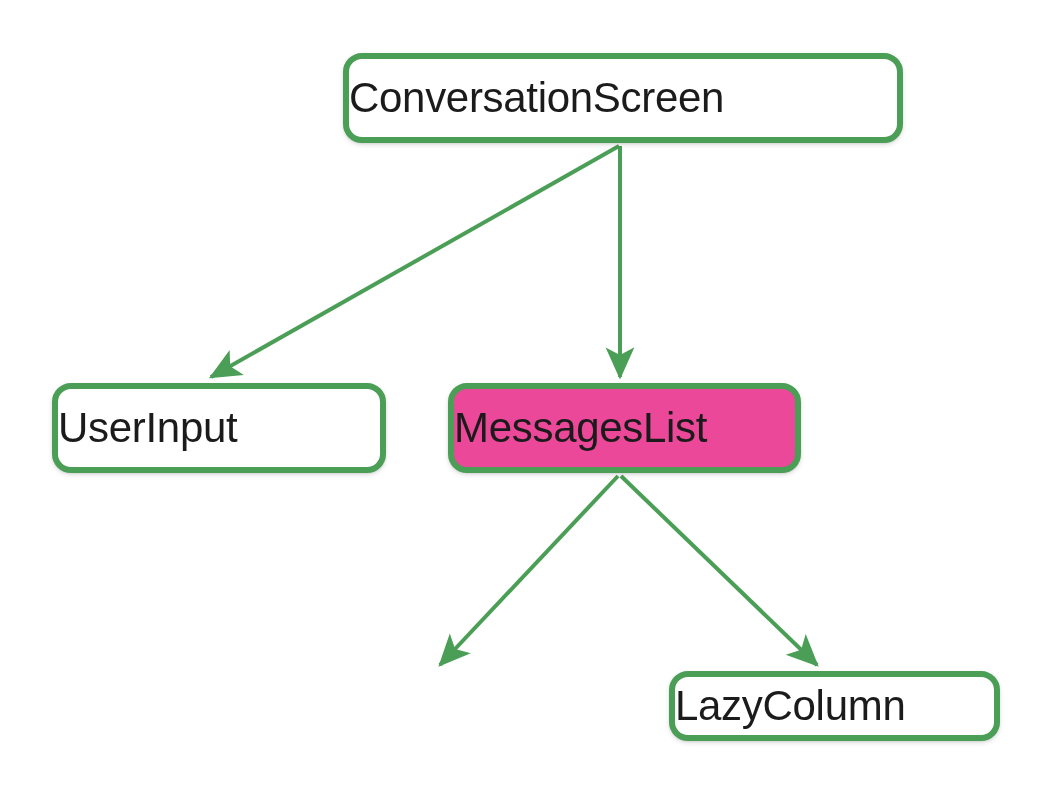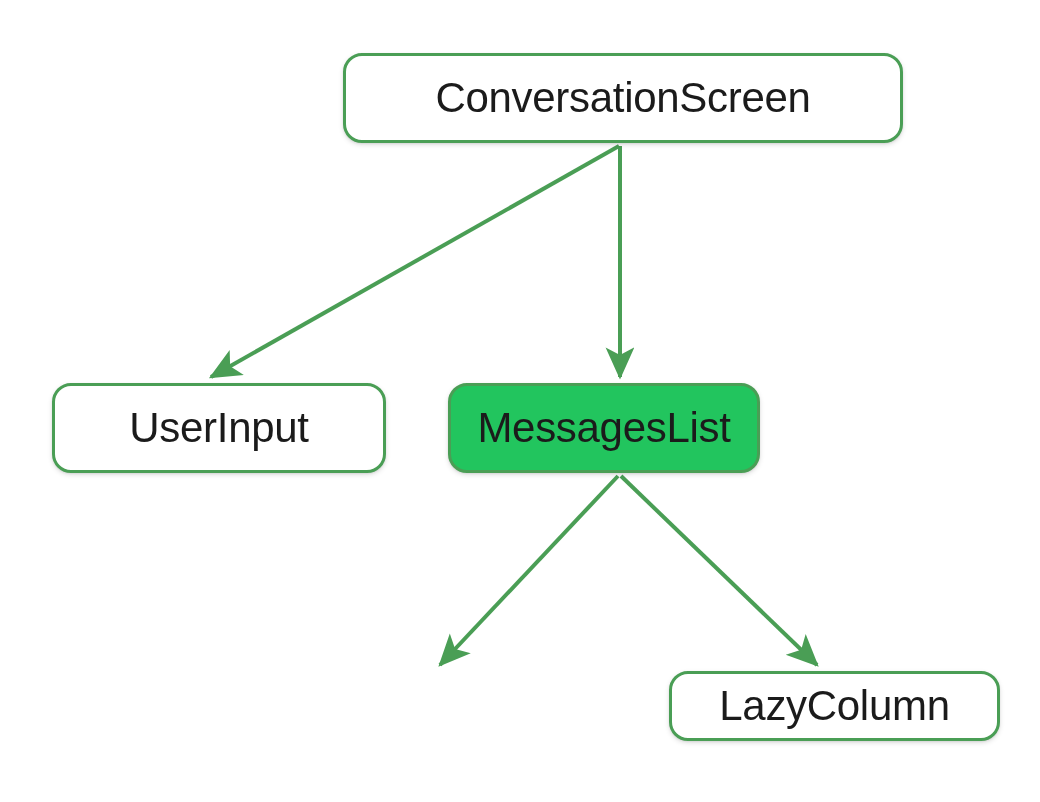--- a/index.html
+++ b/index.html
@@ -26,25 +26,25 @@
     top: 0;
     width: 1040px;
     height: 802px;
     z-index: 1;
   }
   .node {
     position: absolute;
     z-index: 2;
     box-sizing: border-box;
     background: #ffffff;
-    border: 3px solid #701a75;
+    border: 6px solid #701a75;
     border-radius: 19px;
     display: flex;
     align-items: center;
-    justify-content: center;
+    justify-content: flex-start;
     box-shadow: 0 2px 5px rgba(0,0,0,0.13), 0 1px 2px rgba(0,0,0,0.07);
   }
   .node-label {
     font-family: "Liberation Sans", sans-serif;
     font-size: 42px;
     line-height: 1;
     color: #1b1b1b;
     letter-spacing: -0.3px;
     white-space: nowrap;
     user-select: none;
@@ -79,21 +79,21 @@
   </svg>
 
   <div class="node" id="node-conversationscreen" style="left: 343px; top: 53px; width: 560px; height: 90px; border-color: rgb(74, 158, 85); background: rgb(255, 255, 255);">
     <span class="node-label" style="color: rgb(27, 27, 27);">ConversationScreen</span>
   </div>
 
   <div class="node" id="node-userinput" style="left: 52px; top: 383px; width: 334px; height: 90px; border-color: rgb(74, 158, 85); background: rgb(255, 255, 255);">
     <span class="node-label" style="color: rgb(27, 27, 27);">UserInput</span>
   </div>
 
-  <div class="node" id="node-messageslist" style="left: 448px; top: 383px; width: 312px; height: 90px; border-color: rgb(74, 158, 85); background: #22c55e;">
+  <div class="node" id="node-messageslist" style="left: 448px; top: 383px; width: 353px; height: 90px; border-color: rgb(74, 158, 85); background: #ec4899;">
     <span class="node-label" style="color: rgb(27, 27, 27);">MessagesList</span>
   </div>
 
 
   <div class="node" id="node-lazycolumn" style="left: 669px; top: 671px; width: 331px; height: 70px; border-color: rgb(74, 158, 85); background: rgb(255, 255, 255);">
     <span class="node-label" style="color: rgb(27, 27, 27);">LazyColumn</span>
   </div>
 
 </div>
 

